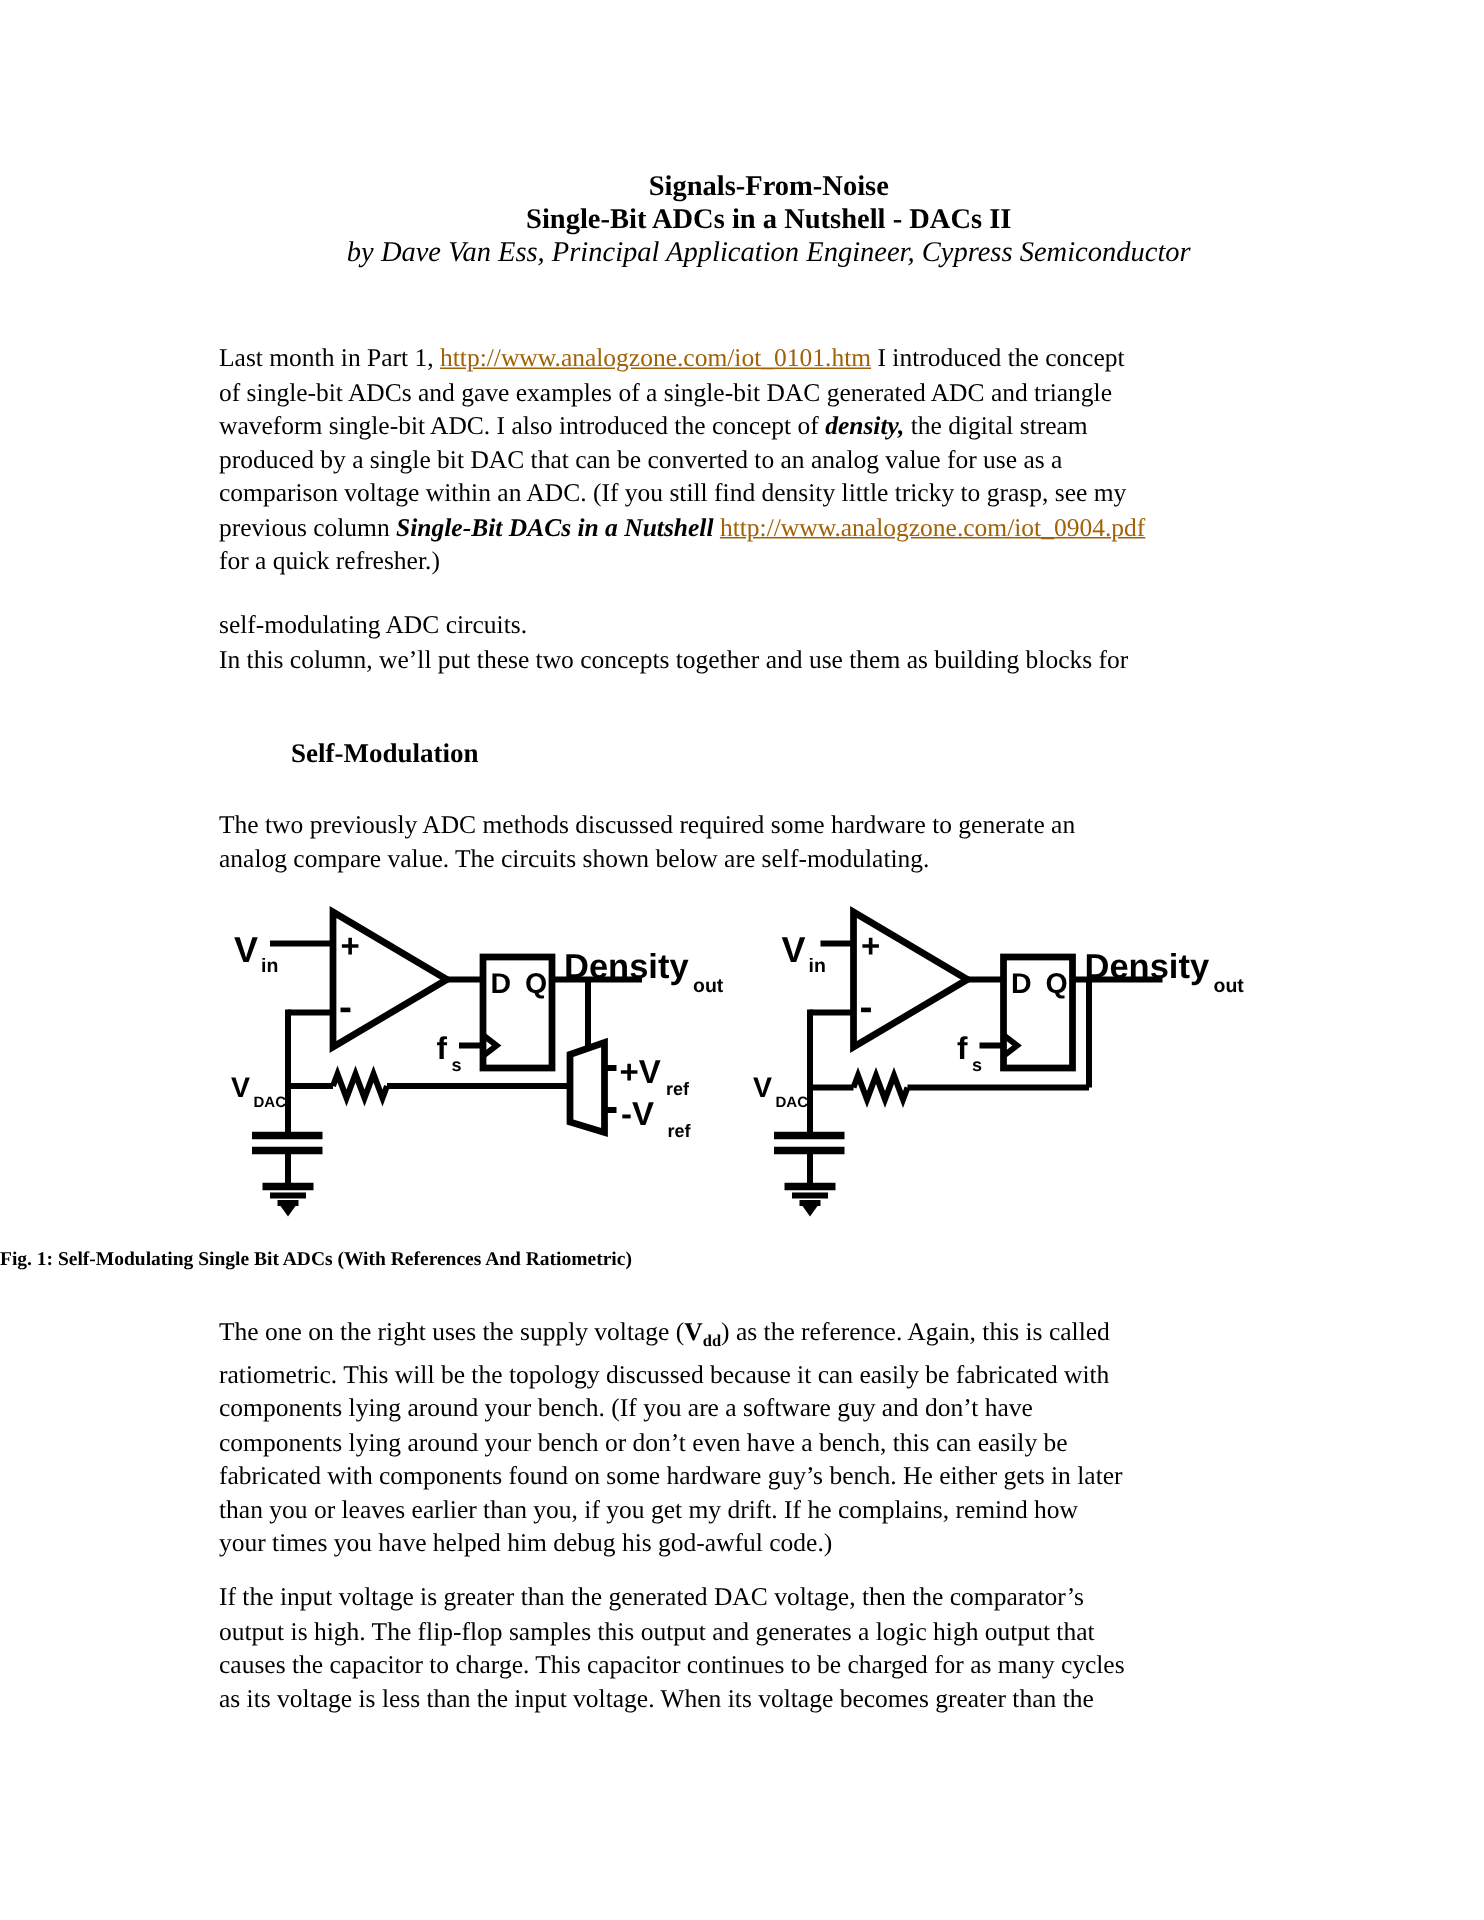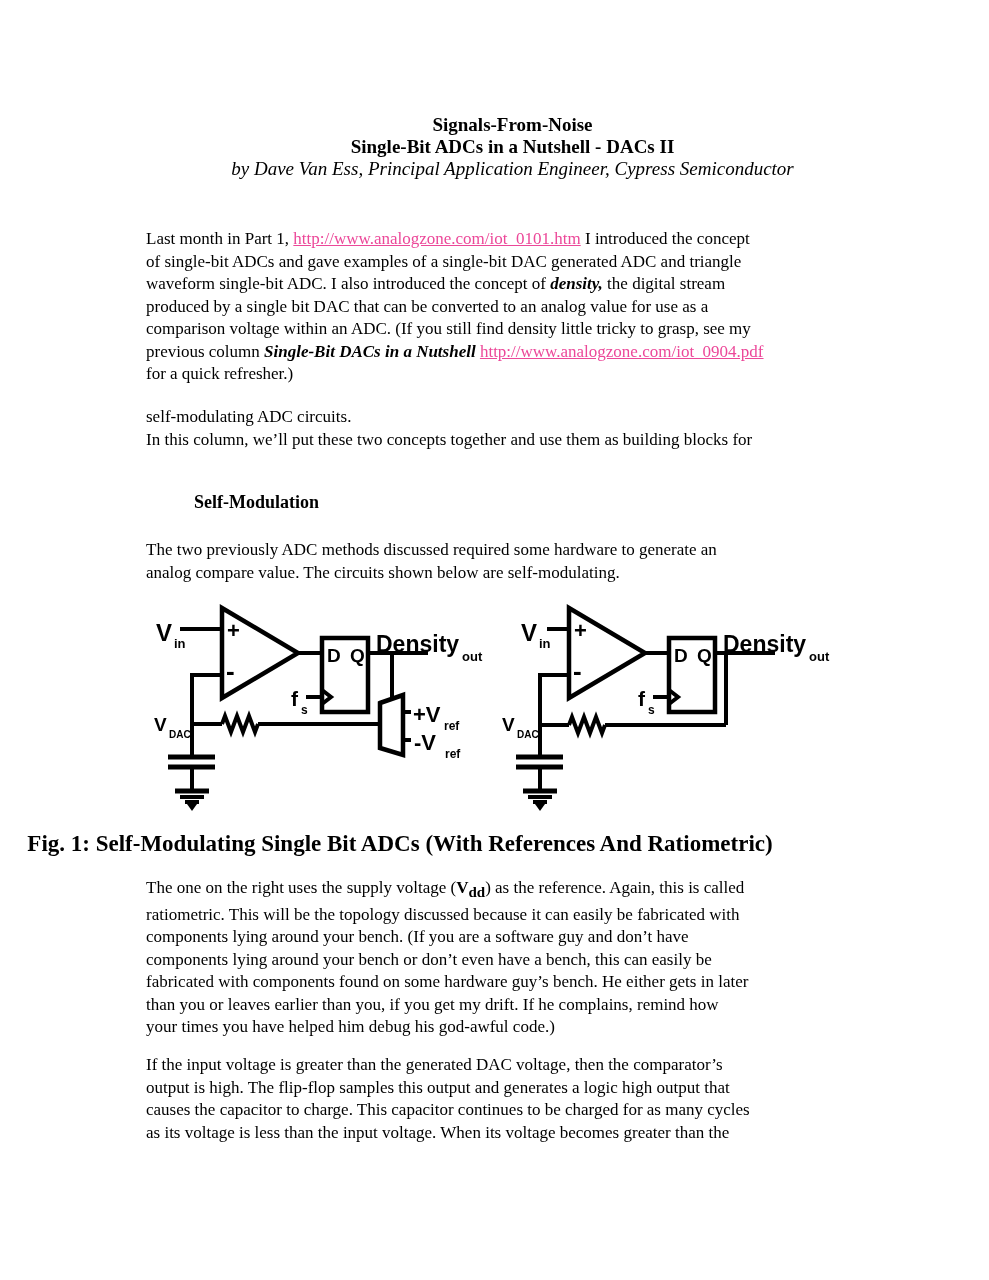--- a/index.html
+++ b/index.html
@@ -9,26 +9,26 @@
     font-family:"Liberation Serif", serif; color:#000000; overflow:hidden;
   }
   .title-block { position:absolute; top:114px; left:0; width:989px; text-align:center;
     font-size:19px; line-height:22px;margin-left:18px; }
   .title-line { font-weight:bold; }
   .byline { font-style:italic; }
   .para { position:absolute; left:146px; width:760px; font-size:17px; line-height:22.5px; }
   .tline { white-space:nowrap; }
   .section-heading { position:absolute; left:146px; font-size:18px; font-weight:bold;
     font-family:"Liberation Serif", serif;margin-left:48px; }
-  .caption { position:absolute; top:831px; left:0; width:800px; text-align:center;
-    font-weight:bold; font-size:23px; }
-  .run-link { color:#ec4899; text-decoration:underline; cursor:pointer;margin-top:48px; }
+  .caption { position:absolute; top:831px; left:0; width:800px; 
+    font-weight:bold; font-size:13px; }
+  .run-link { color:#a16207; text-decoration:underline; cursor:pointer;margin-top:48px; }
   .run-bi { font-weight:bold; font-style:italic; }
   .run-b { font-weight:bold; }
-  .run-sub, .run-bsub { font-size:15px; vertical-align:-4px; }
+  .run-sub, .run-bsub { font-size:11px; vertical-align:-4px; }
   .run-bsub { font-weight:bold; }
   .circuit-figure { position:absolute; top:595px; left:0; width:989px; height:235px; }
   .circuit-figure svg { position:absolute; top:0; }
   .circuit-left  { left:150px; }
   .circuit-right { left:495px; }
   .cw { stroke:#000000; stroke-width:4; fill:none; }
   .cw5 { stroke:#000000; stroke-width:5; fill:none; }
   .cshape { stroke:#000000; stroke-width:4.5; fill:#ffffff; }
   .ctext { font-family:"Liberation Sans", sans-serif; font-weight:bold; fill:#000000; }
 </style>

